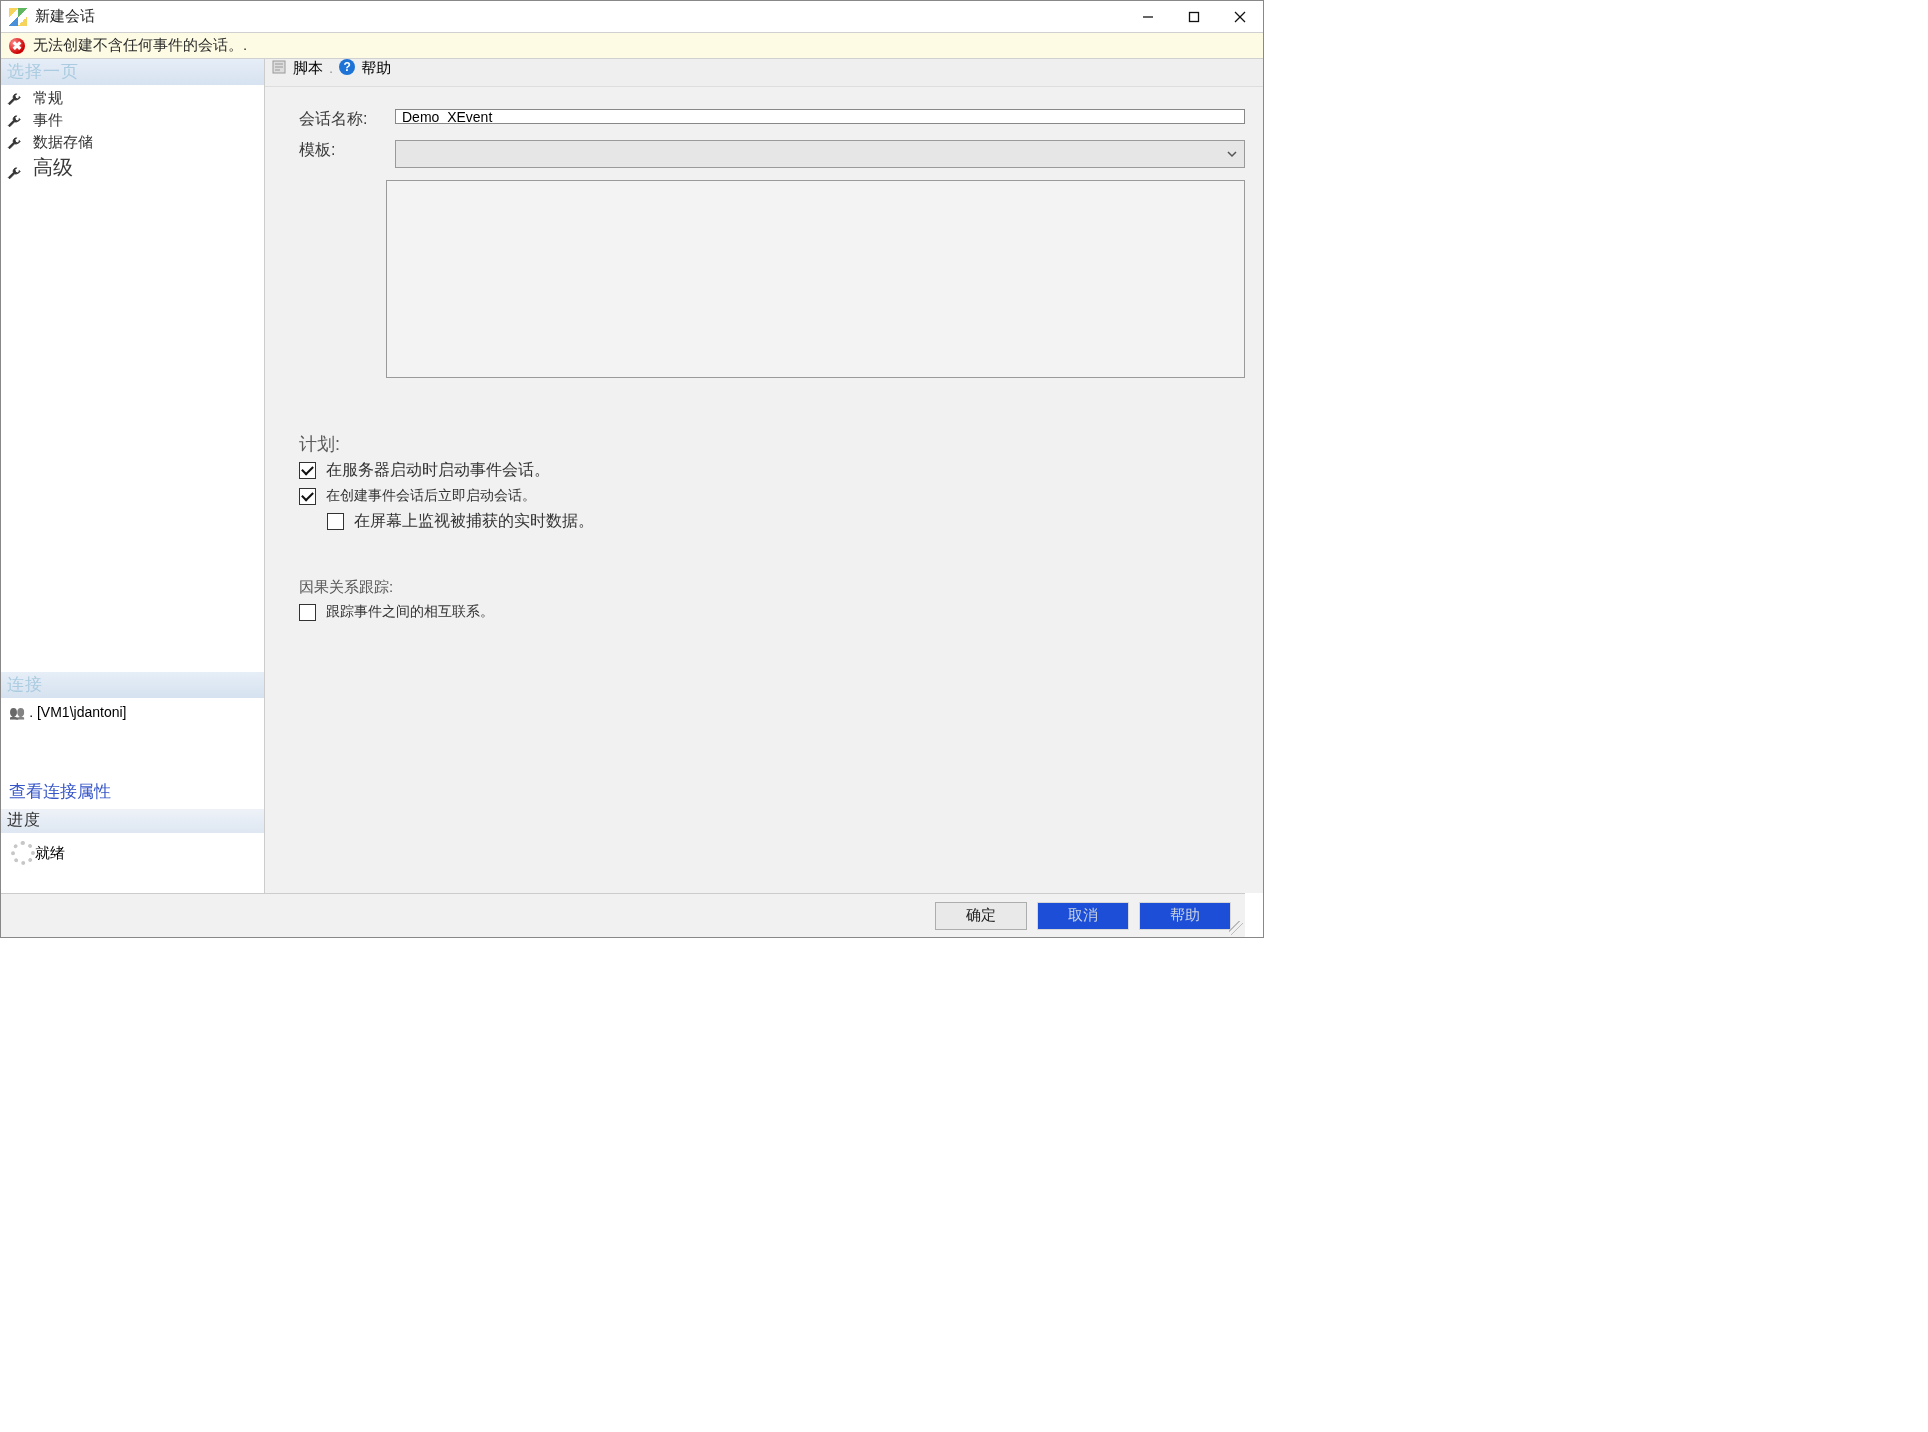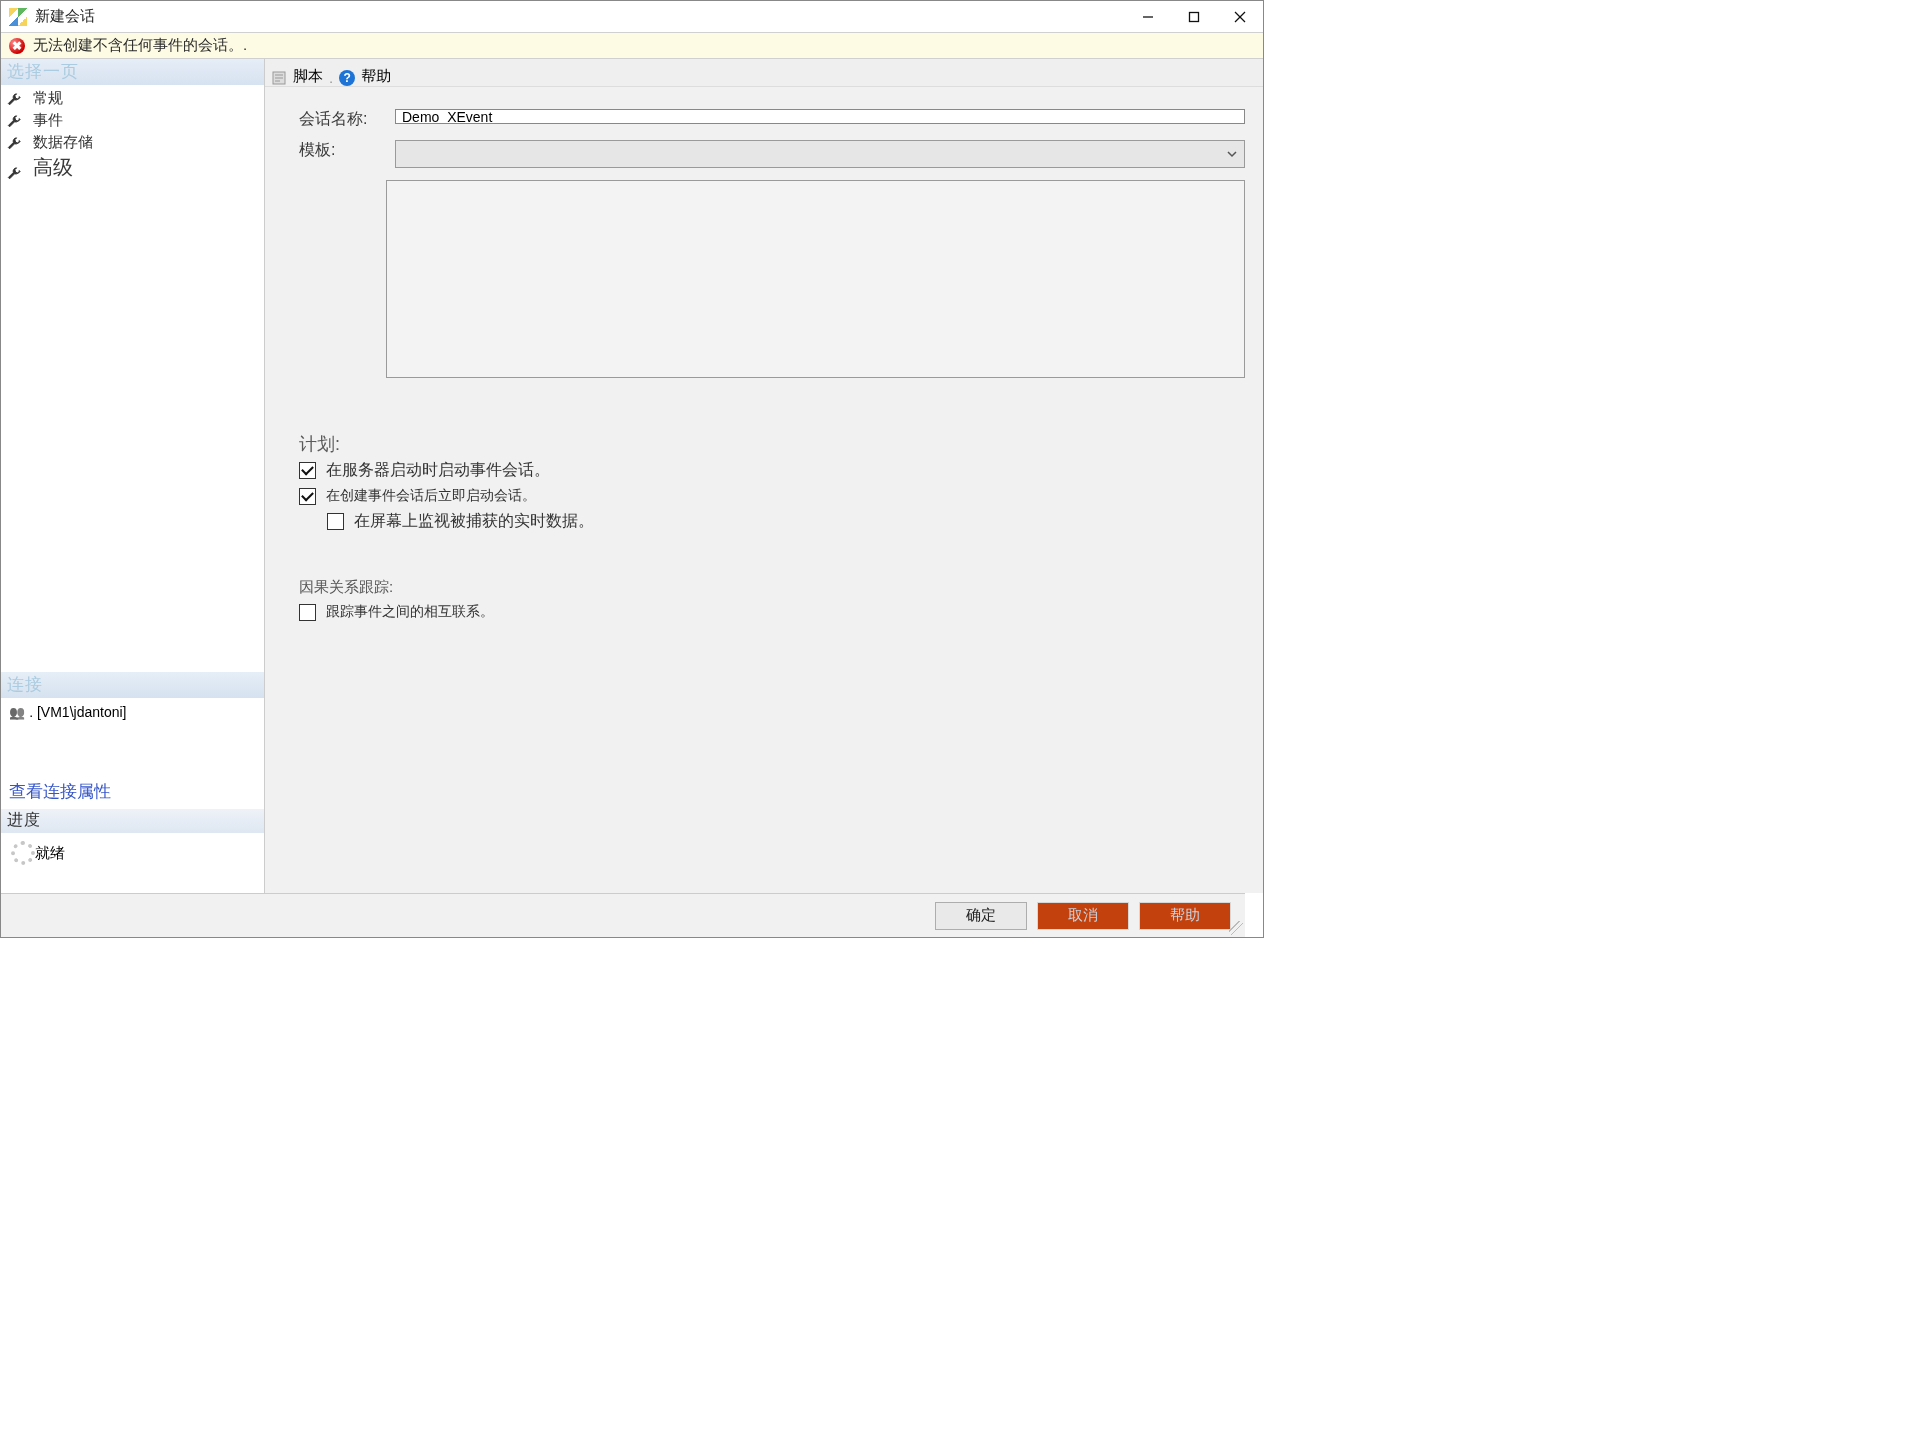--- a/index.html
+++ b/index.html
@@ -101,21 +101,21 @@
     border:4px dotted #c7c7c7;
   }
   .side .sec-header.plain {
     background: linear-gradient(#eef2f8,#dee7f2);
     color:#333; font-size:16px;
   }
   
   .main { flex:1; background:#f1f1f1; display:flex; flex-direction:column; }
   .toolbar {
     height:28px; background:#efefef; border-bottom:1px solid #ddd;
-    display:flex; align-items:flex-end; gap:6px; padding:0 6px;
+    display:flex; align-items:flex-start; gap:6px; padding:0 6px;
     font-size:15px;
   }
   .toolbar .tb-icon { width:16px;height:16px; display:inline-flex; align-items:center; justify-content:center; color:#777; }
   .toolbar .sep { color:#999; }
   .toolbar .help-icon {
     width:16px;height:16px;border-radius:50%;
     background:#1e73d6;color:#fff;display:inline-flex;align-items:center;justify-content:center;
     font-size:12px;font-weight:bold;
   }
   .form-area { flex:1; padding: 22px 18px 10px 34px; overflow:auto; color:#333; }
@@ -162,21 +162,21 @@
     height:44px; background:#f1f1f1; border-top:1px solid #ccc;
     display:flex; justify-content:flex-end; align-items:center;
     padding:0 14px; gap:10px;
   }
   .btn {
     min-width:92px; height:28px; border:1px solid #adadad;
     background:#e9e9e9; font-size:15px; color:#222;
     display:inline-flex; align-items:center; justify-content:center;
     cursor:pointer;
   }
-  .btn.ghost { color:#c9d3df; border-color:#d7d7d7; background:#c2410c; cursor:default; }
+  .btn.ghost { color:#c9d3df; border-color:#d7d7d7; background:#1d4ed8; cursor:default; }
   .grip {
     position:absolute; right:2px; bottom:2px; width:14px;height:14px;
     background:
       linear-gradient(135deg, transparent 0 7px, #bbb 7px 8px, transparent 8px 11px, #bbb 11px 12px, transparent 12px);
   }
   .flexfill { flex:1; }
 </style>
 </head>
 <body>
 

